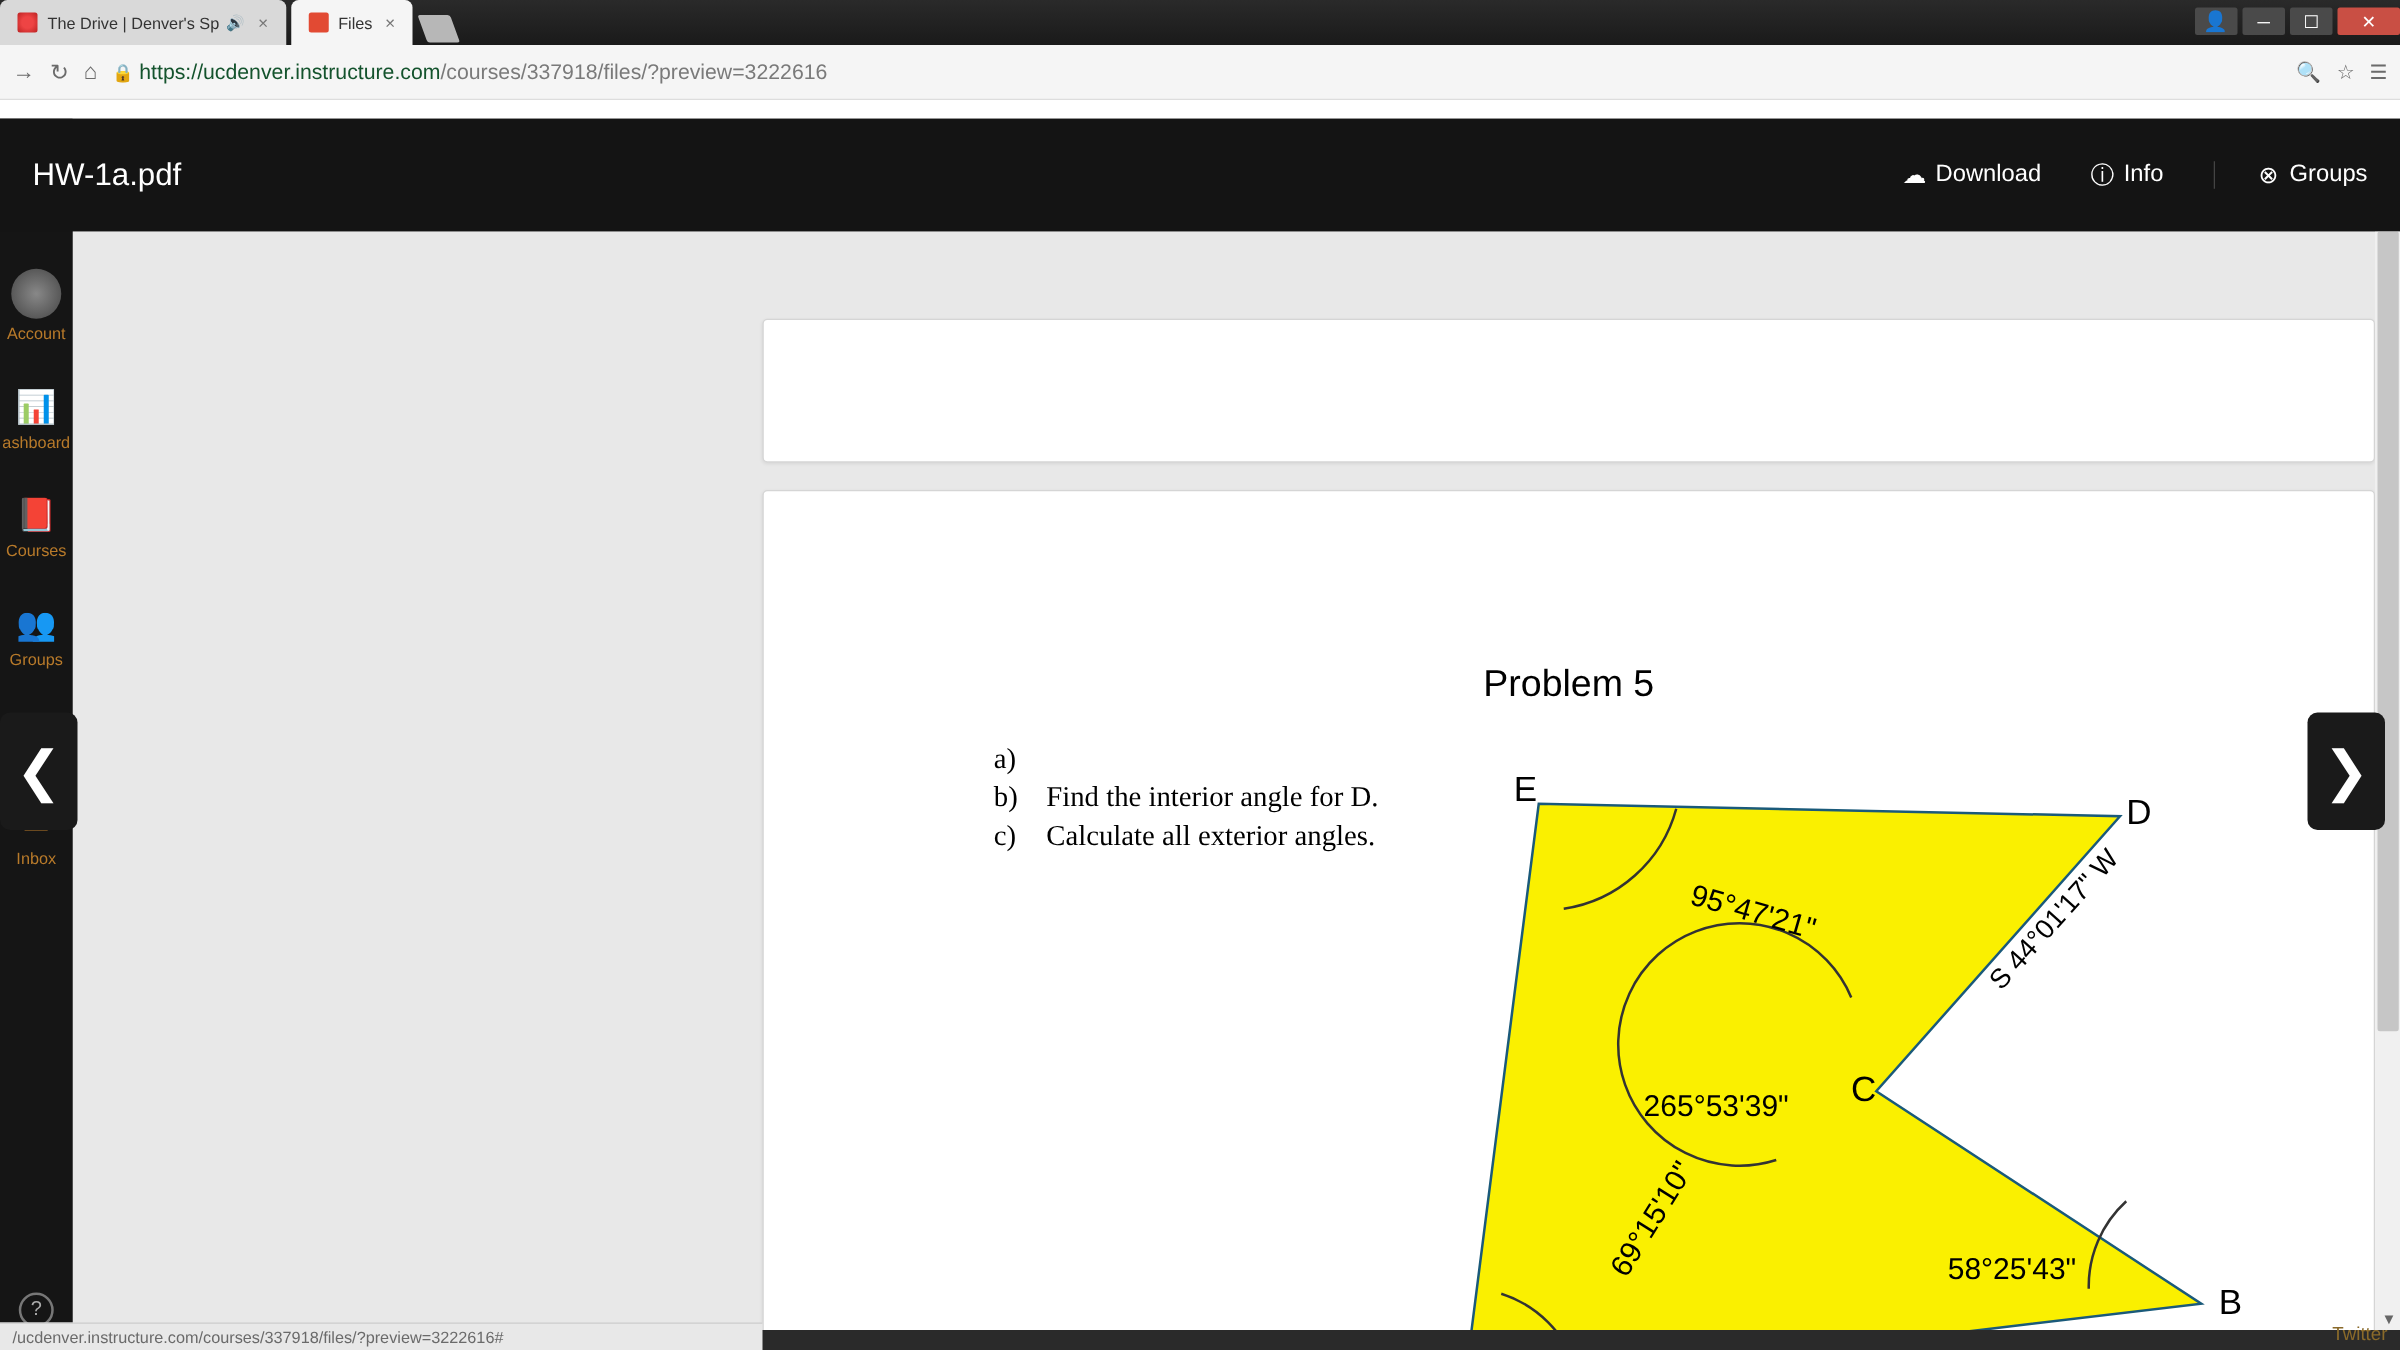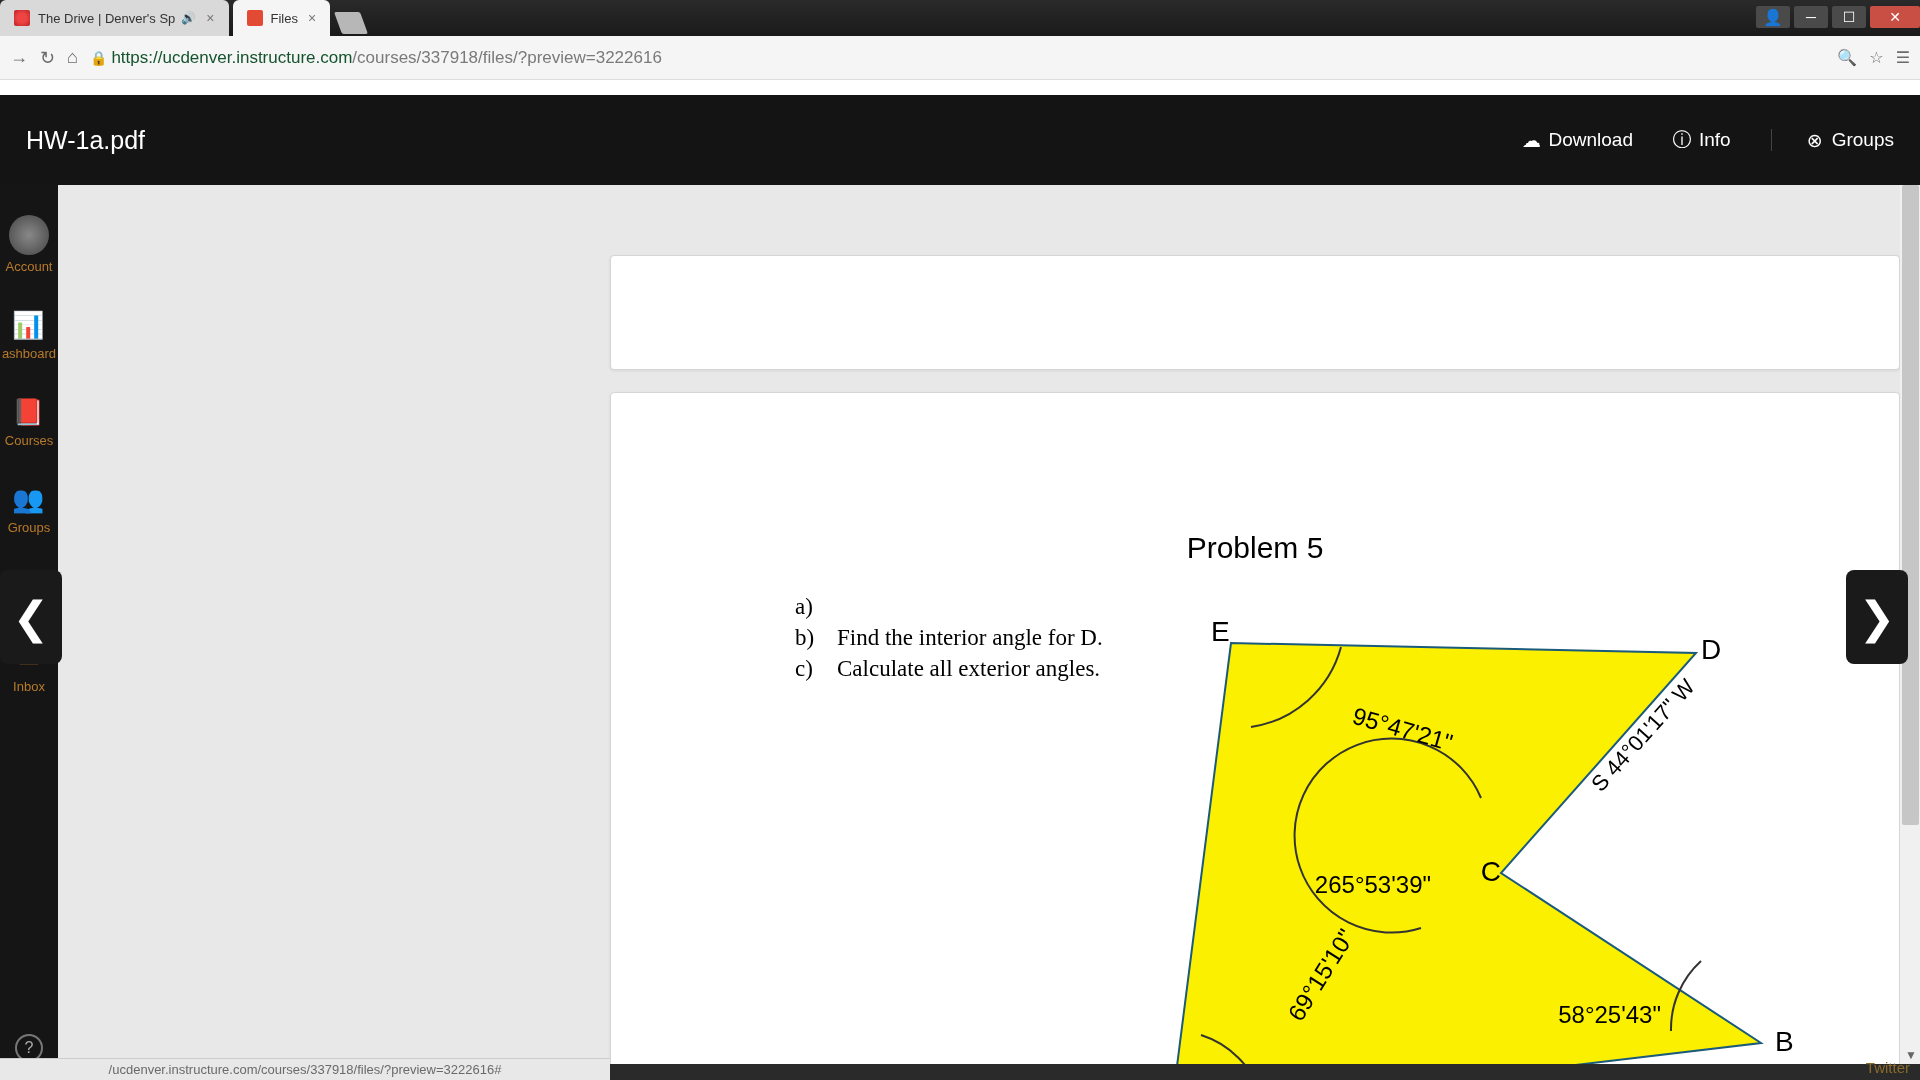--- a/index.html
+++ b/index.html
@@ -75,21 +75,21 @@
 .vlabel { font-family: Arial, sans-serif; font-size:28px; fill:#000; }
 .alabel { font-family: Arial, sans-serif; font-size:24px; fill:#000; font-weight:500; }
 .blabel { font-family: Arial, sans-serif; font-size:22px; fill:#000; }
 
 
 .chev { position:absolute; top:570px; width:62px; height:94px; background:#1a1a1a; border-radius:8px; display:flex; align-items:center; justify-content:center; color:#fff; font-size:44px; z-index:10; }
 .chev.left { left:0; }
 .chev.right { right:12px; }
 
 
-.statusbar { position:absolute; left:0; bottom:0; height:22px; padding:0 10px; background:#e8e8e8; color:#6a6a6a; font-size:13px; display:flex; align-items:center; border-top:1px solid #ccc; z-index:20; width:610px;justify-content:center; }
+.statusbar { position:absolute; left:0; bottom:0; height:22px; padding:0 10px; background:#e8e8e8; color:#6a6a6a; font-size:13px; display:flex; align-items:center; border-top:1px solid #ccc; z-index:20; width:610px; }
 .twitter-peek { position:absolute; right:10px; bottom:4px; color:#8a6a2a; font-size:15px; z-index:3; }
 </style>
 </head>
 <body>
 
 <div class="browser-chrome">
   <div class="titlebar">
     <div class="tabstrip">
       <div class="tab inactive">
         <span class="favicon red"></span>

